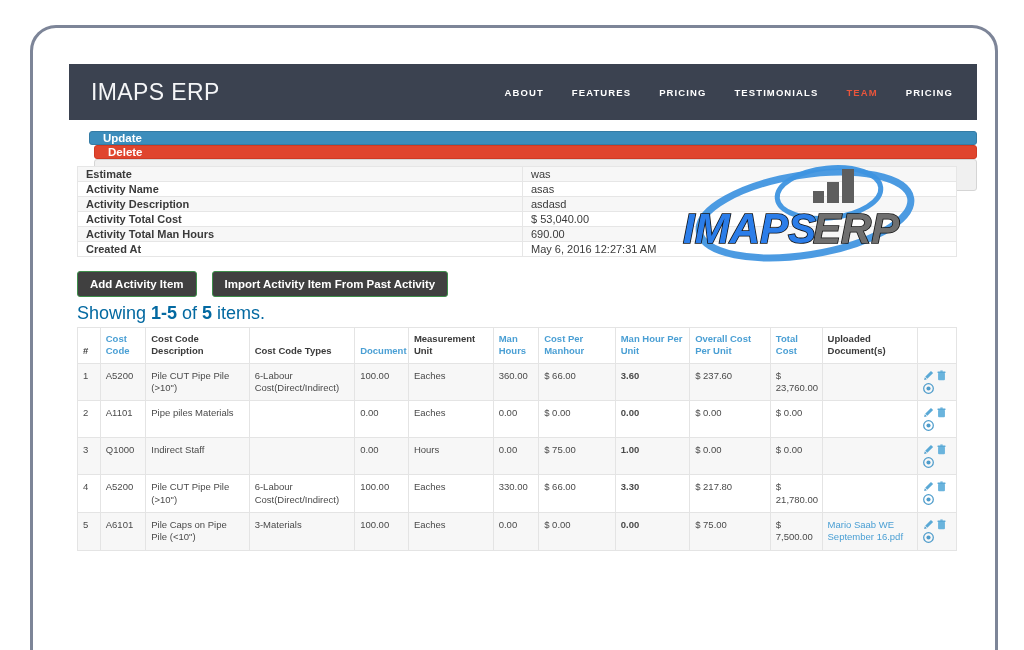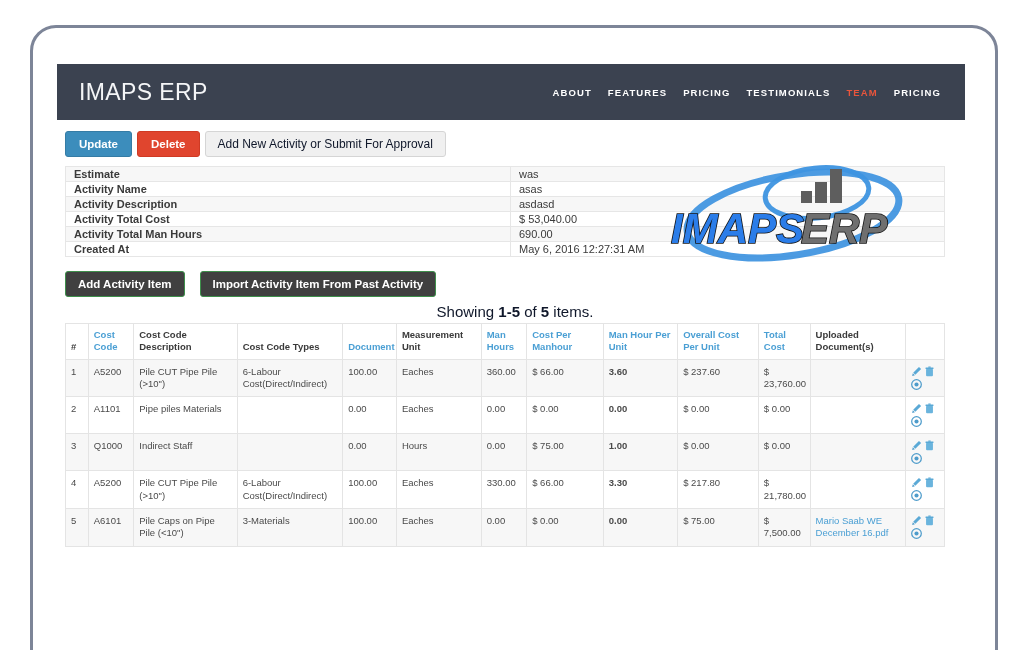--- a/index.html
+++ b/index.html
@@ -25,21 +25,21 @@
   #camera-dot {
     position: absolute;
     left: 510px; top: 41px;
     width: 10px; height: 10px;
     border: 2px solid #b9bdc6;
     border-radius: 50%;
     background: #ffffff;
   }
   #screen {
     position: absolute;
-    left: 24px; top: 36px;
+    left: 36px; top: 36px;
     width: 908px; height: 565px;
     overflow: hidden;
   }
 
   
   #navbar {
     height: 56px;
     background: #3b4250;
     display: flex;
     align-items: center;
@@ -49,40 +49,41 @@
     color: #f4f5f7;
     font-size: 23px;
     font-weight: 400;
     letter-spacing: 0.4px;
     flex: 0 0 auto;
   }
   #nav-links {
     margin-left: auto;
     display: flex;
     align-items: flex-end;
-    gap: 16px;
+    gap: 28px;
     padding-right: 6px;
   }
   .nav-link {
     color: #ffffff;
     font-size: 9.5px;
     font-weight: bold;
     letter-spacing: 1.1px;
     text-decoration: none;
     white-space: nowrap;
     cursor: pointer;
   }
   .nav-link.active { color: #e8553c; }
 
   
   #action-bar {
     display: flex;
     align-items: stretch;
-    margin: 11px 0 9px 8px;
+    margin: 11px 0 9px 20px;
     height: 26px;
+    flex-direction: column;
   }
   .btn {
     font-size: 11.5px;
     font-weight: bold;
     border: 1px solid transparent;
     border-radius: 3px;
     padding: 0 13px;
     display: flex;
     align-items: center;
     cursor: pointer;
@@ -135,23 +136,22 @@
     background: #404040; border: 1px solid #3e8f4b; color: #fff;
     font-size: 11.5px; font-weight: bold; border-radius: 3px;
     padding: 0 12px; display: flex; align-items: center;
     cursor: pointer; white-space: nowrap;
     font-family: "Liberation Sans", sans-serif;
   }
   .btn-green + .btn-green { margin-left: 15px; }
 
   #showing {
     margin: 6px 0 3px 8px;
-    font-size: 15px;
-    color: #0f172a;
-    text-align: center;
+    font-size: 18px;
+    color: #0369a1;
   }
   #showing b { font-weight: bold; }
 
   
   #items-table {
     margin-left: 8px;
     width: 880px;
     border-collapse: collapse;
     table-layout: fixed;
     font-size: 9.5px;
@@ -452,21 +452,21 @@
             <td>A6101</td>
             <td>Pile Caps on Pipe Pile (&lt;10")</td>
             <td>3-Materials</td>
             <td>100.00</td>
             <td>Eaches</td>
             <td>0.00</td>
             <td>$ 0.00</td>
             <td class="bold-cell">0.00</td>
             <td>$ 75.00</td>
             <td>$ 7,500.00</td>
-            <td class="doc-cell"><a>Mario Saab WE December 16.pdf</a></td>
+            <td class="doc-cell"><a>Mario Saab WE September 16.pdf</a></td>
             <td class="act-cell">
               <div class="act-icons">
                 <span class="ic">
                   <svg width="11" height="11" viewBox="0 0 16 16">
                     <path d="M11.6 1.3l3.1 3.1-8.4 8.4-3.1-3.1 8.4-8.4z" fill="#5aa9d6"></path>
                     <path d="M2.6 10.4l3.1 3.1-4.1 1 1-4.1z" fill="#4e9ccb"></path>
                   </svg>
                 </span>
                 <span class="ic">
                   <svg width="11" height="11" viewBox="0 0 16 16">

